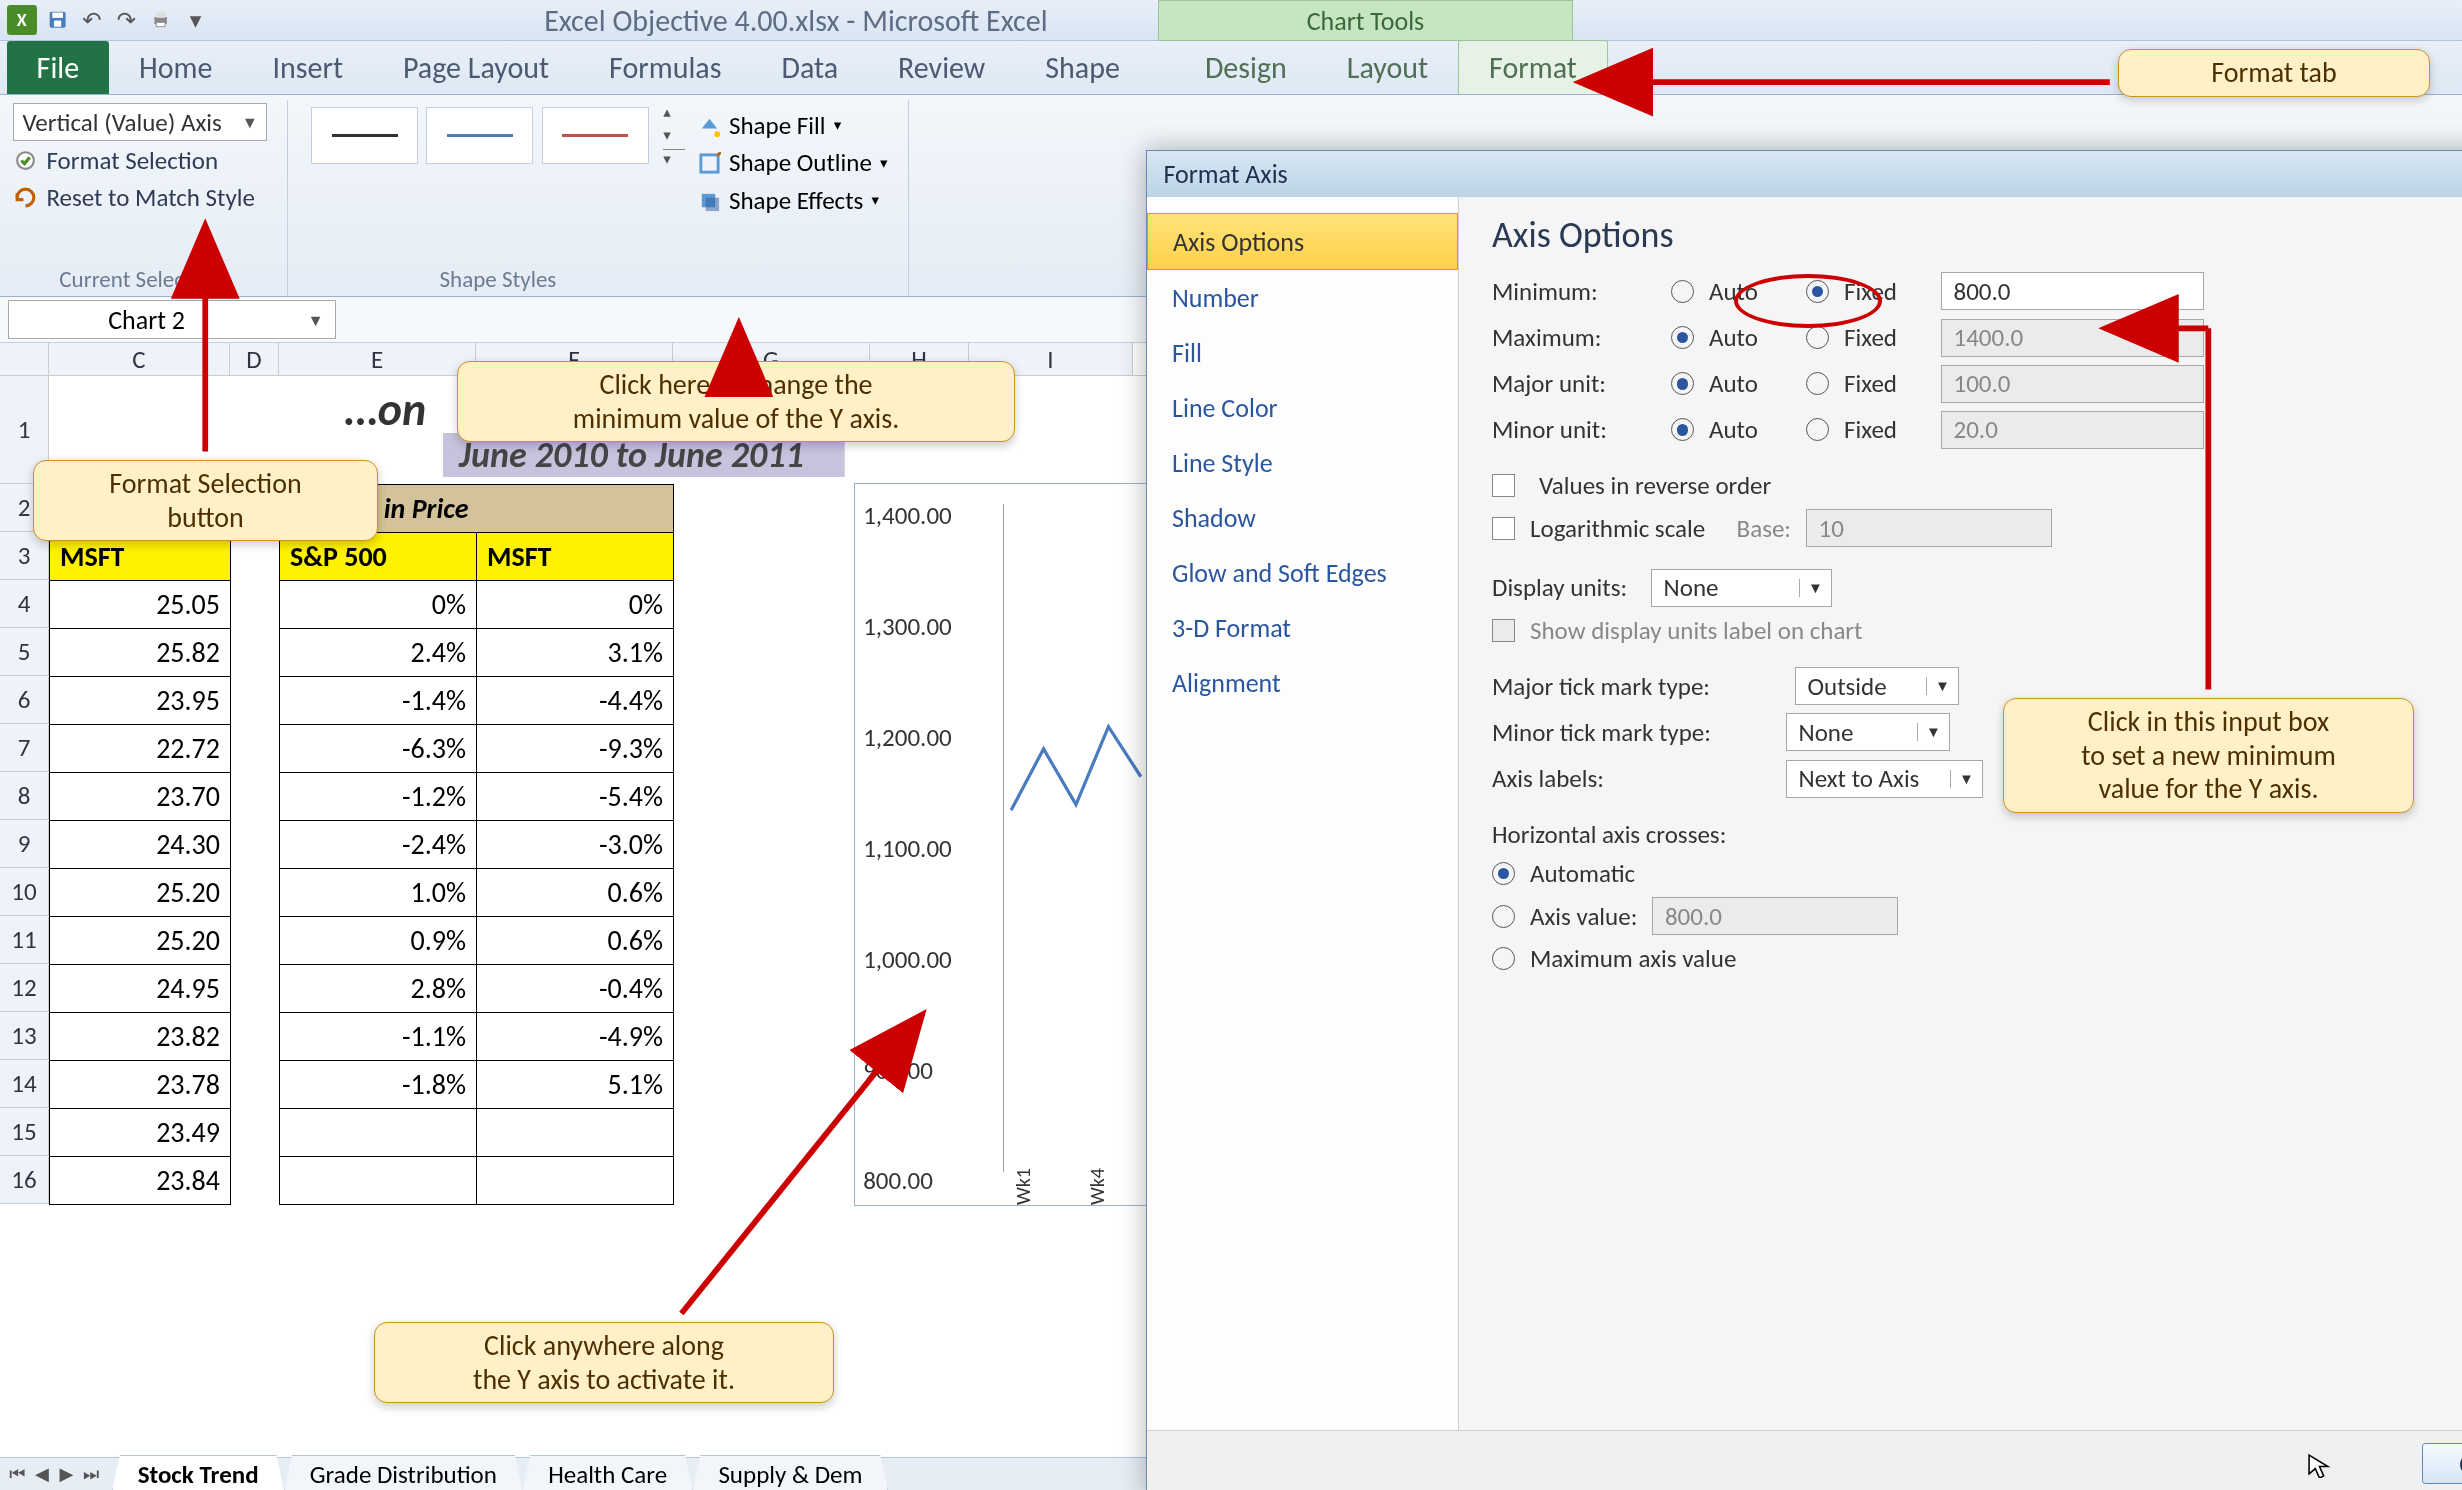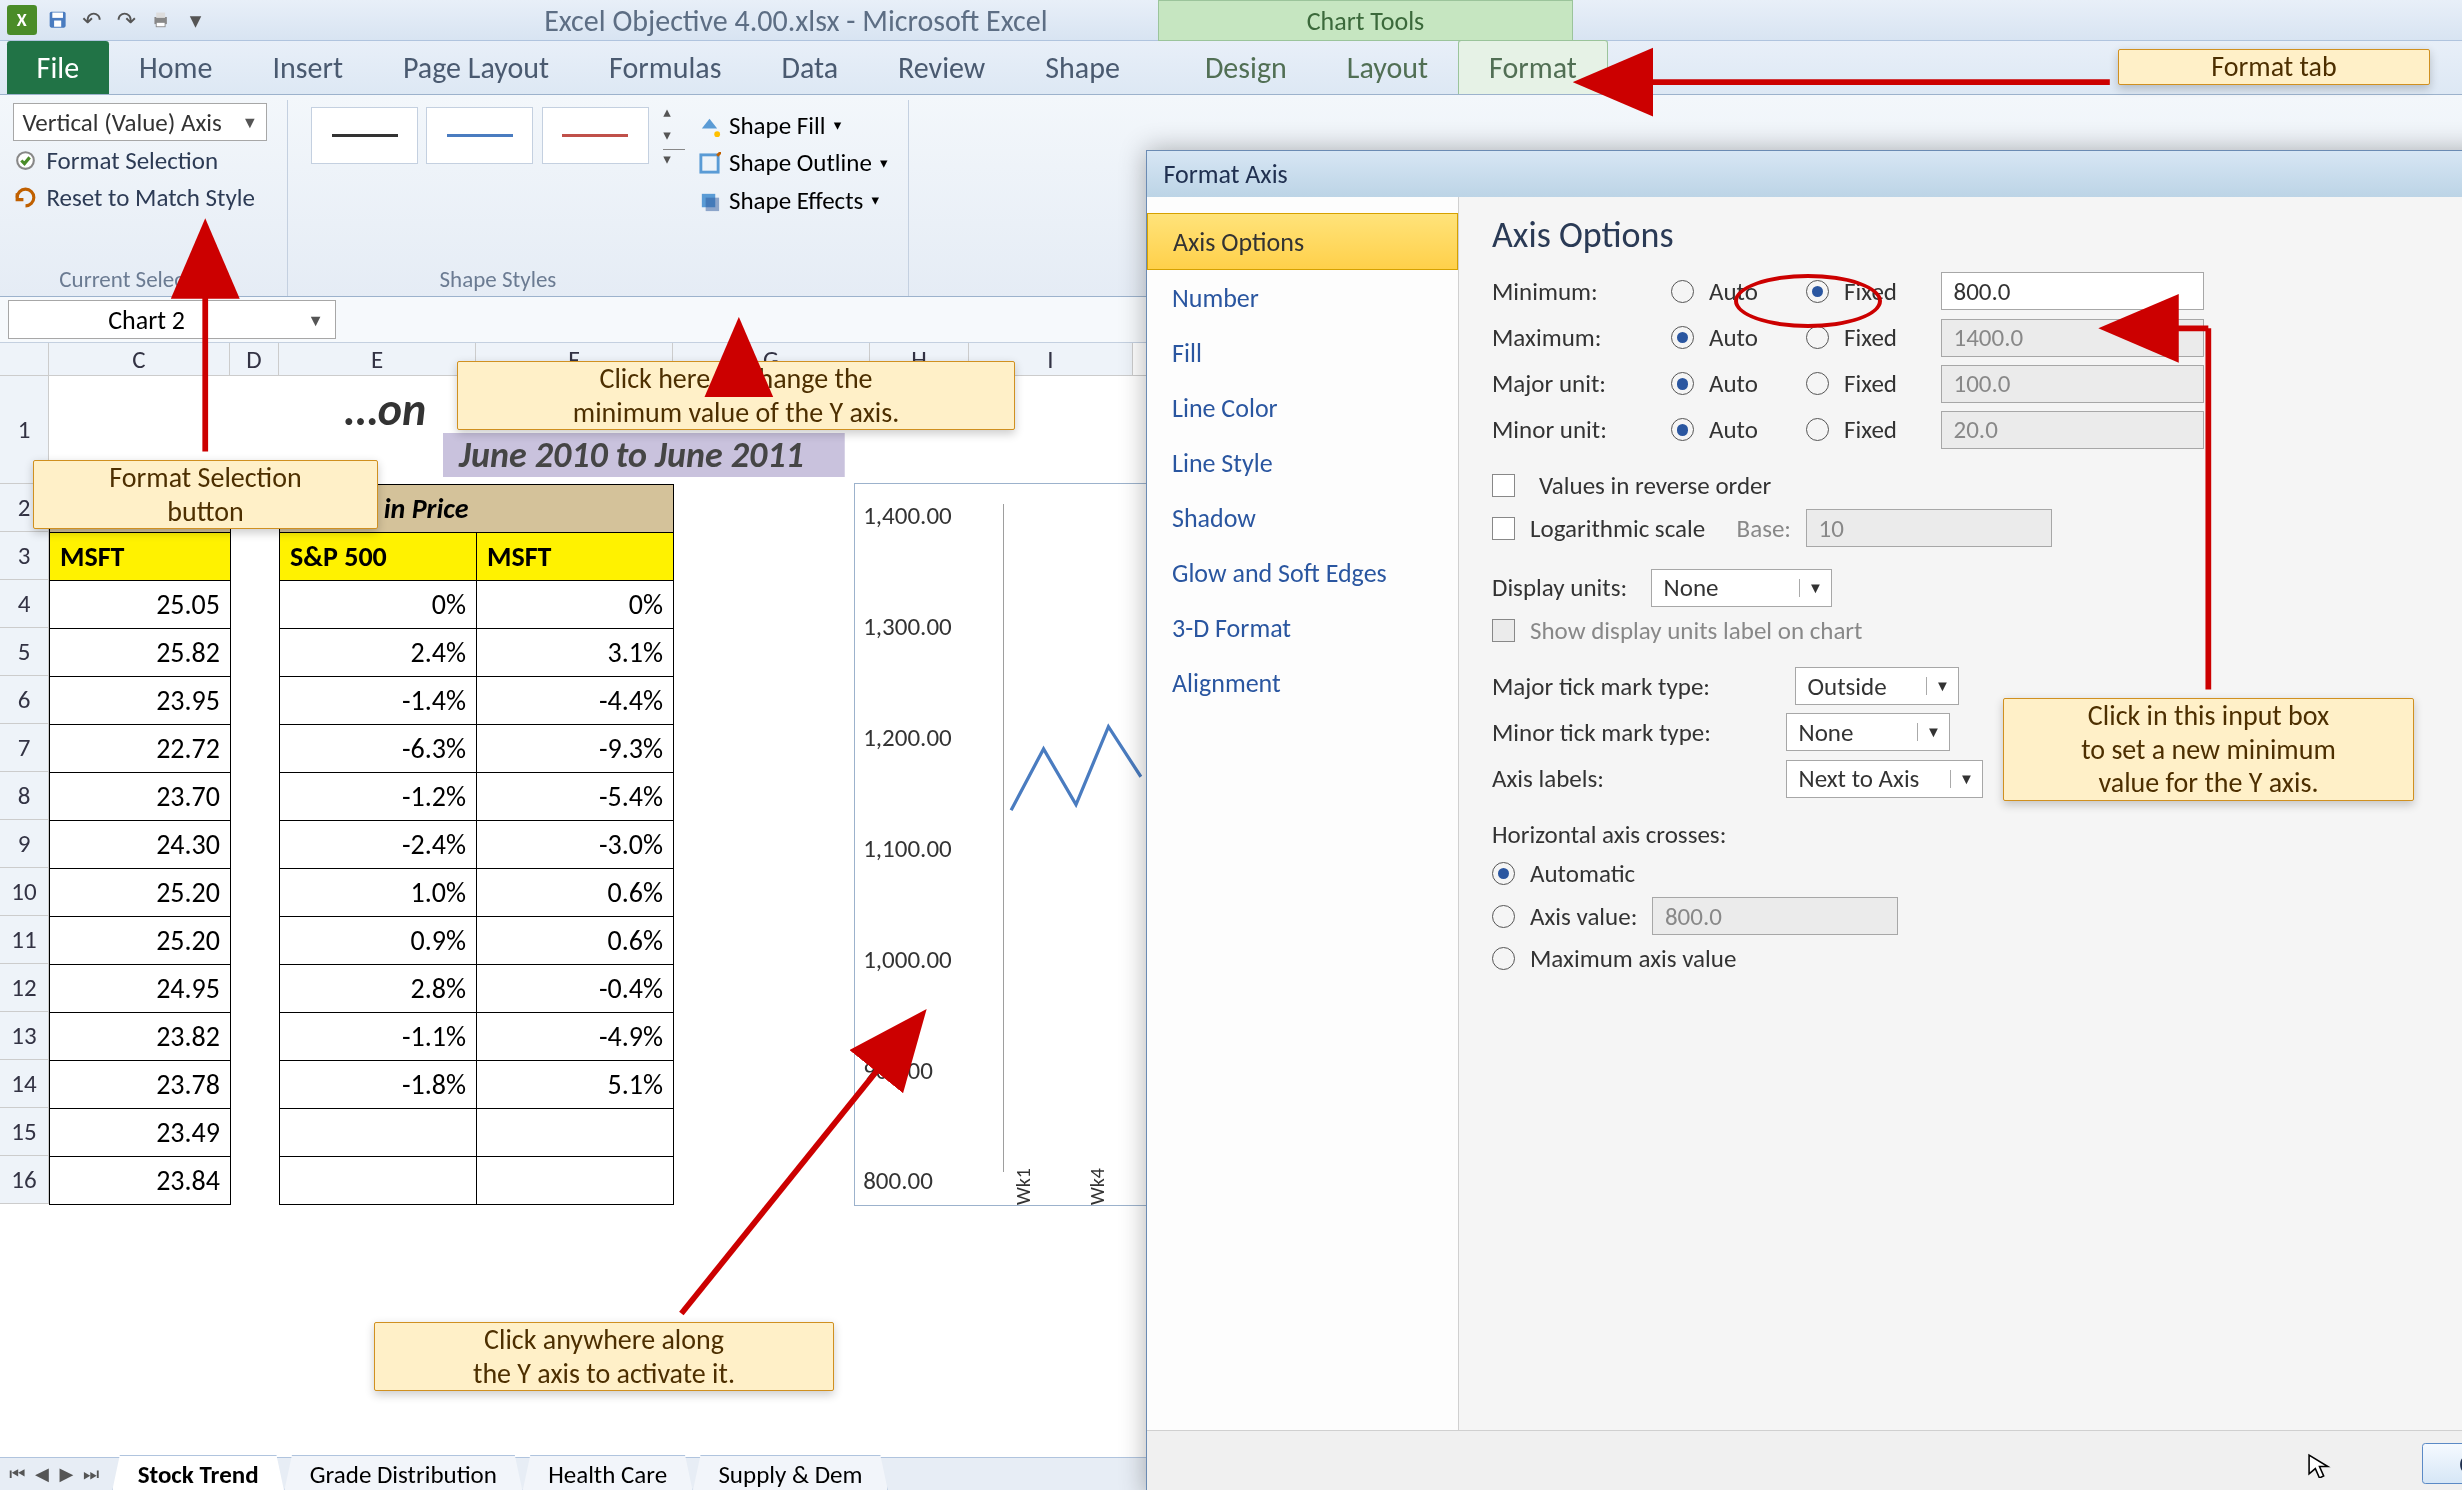--- a/index.html
+++ b/index.html
@@ -229,22 +229,22 @@
     width:131px; height:41px; background:linear-gradient(#f5faff,#d6e6f6);
     border:1.6px solid #5b8ac6; border-radius:3.3px;
     display:flex;align-items:center;justify-content:center; font-size:26px; color:#203050;
   }
 
   
   .callout {
     position:absolute;
     background: var(--callout-bg);
     border:1.6px solid var(--callout-border);
-    border-radius:2px;
-    padding:0 25px;
+    border-radius:13px;
+    padding:6px 25px;
     font-size:28px; color:#4d2f00;
     text-align:center;
     box-shadow: 0 3.3px 10px rgba(0,0,0,.2);
     line-height:1.2;
   }
 
   
   .annot-layer {
     position:absolute; inset:0; pointer-events:none;
   }

